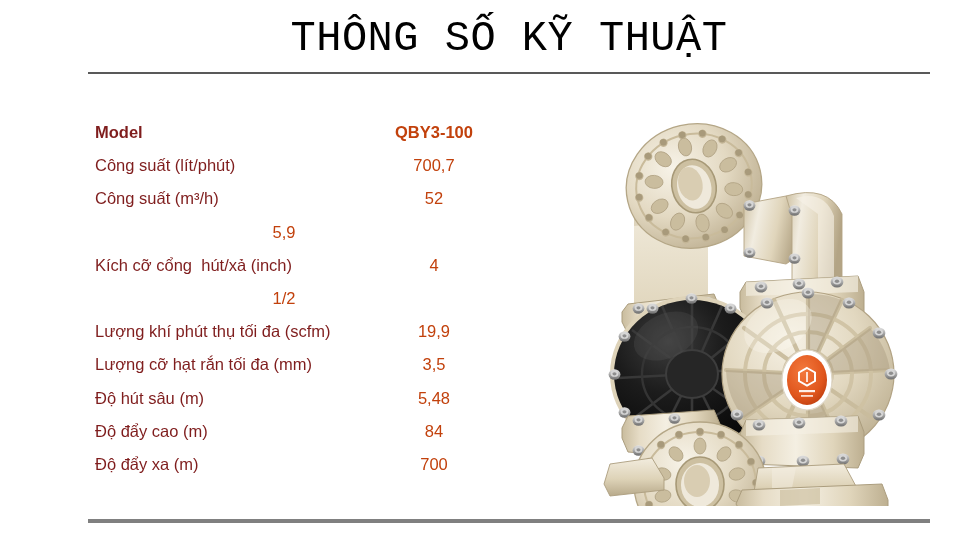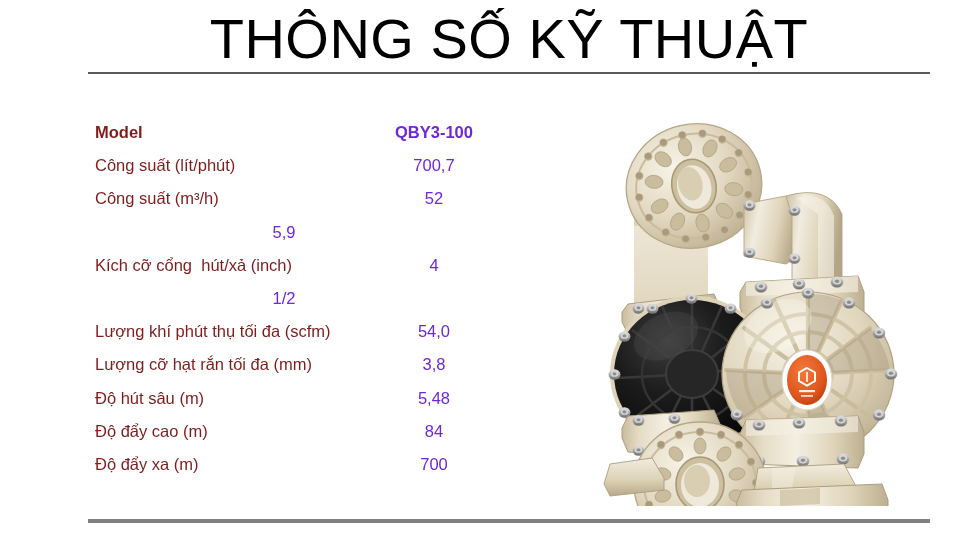--- a/index.html
+++ b/index.html
@@ -28,26 +28,27 @@
     position: absolute;
     left: 88px;
     top: 8px;
     width: 842px;
     height: 62px;
     display: flex;
     align-items: center;
     justify-content: center;
   }
   .title-text {
-    font-size: 56px;
+    font-size: 42px;
     font-weight: 400;
     color: #000000;
     letter-spacing: 0.5px;
     line-height: 1;
     white-space: nowrap;
+    font-family: Liberation Mono, monospace;
   }
   .rule-top {
     position: absolute;
     left: 88px;
     top: 72px;
     width: 842px;
     height: 2px;
     background: #595959;
   }
   .rule-bottom {
@@ -74,21 +75,21 @@
   .spec-label {
     flex: 0 0 300px;
     font-size: 16.5px;
     color: #7f1d1d;
     white-space: pre;
     line-height: 1;
   }
   .spec-value {
     flex: 1 1 auto;
     font-size: 16.5px;
-    color: #6d28d9;
+    color: #c2410c;
     text-align: center;
     line-height: 1;
     padding-right: 42px;
   }
   .spec-row.header .spec-label,
   .spec-row.header .spec-value {
     font-weight: bold;
   }
 
   
@@ -132,25 +133,25 @@
     </div>
     <div class="spec-row">
       <div class="spec-label">Kích cỡ cổng  hút/xả (inch)</div>
       <div class="spec-value">4</div>
     </div>
     <div class="spec-row">
       <div class="spec-value">1/2</div>
     </div>
     <div class="spec-row">
       <div class="spec-label">Lượng khí phút thụ tối đa (scfm)</div>
-      <div class="spec-value">54,0</div>
+      <div class="spec-value">19,9</div>
     </div>
     <div class="spec-row">
       <div class="spec-label">Lượng cỡ hạt rắn tối đa (mm)</div>
-      <div class="spec-value">3,8</div>
+      <div class="spec-value">3,5</div>
     </div>
     <div class="spec-row">
       <div class="spec-label">Độ hút sâu (m)</div>
       <div class="spec-value">5,48</div>
     </div>
     <div class="spec-row">
       <div class="spec-label">Độ đẩy cao (m)</div>
       <div class="spec-value">84</div>
     </div>
     <div class="spec-row">

